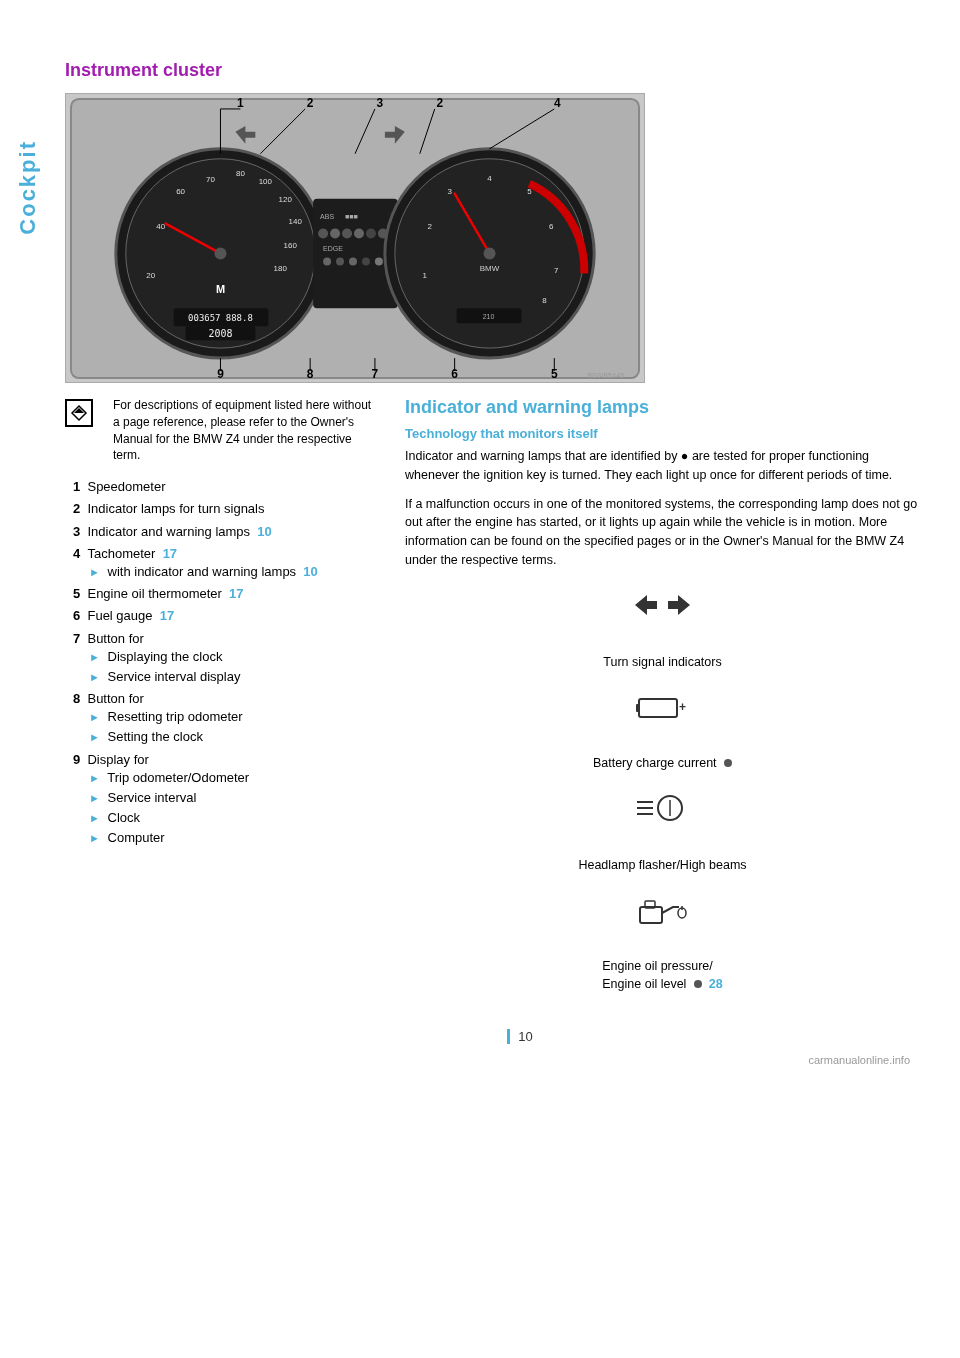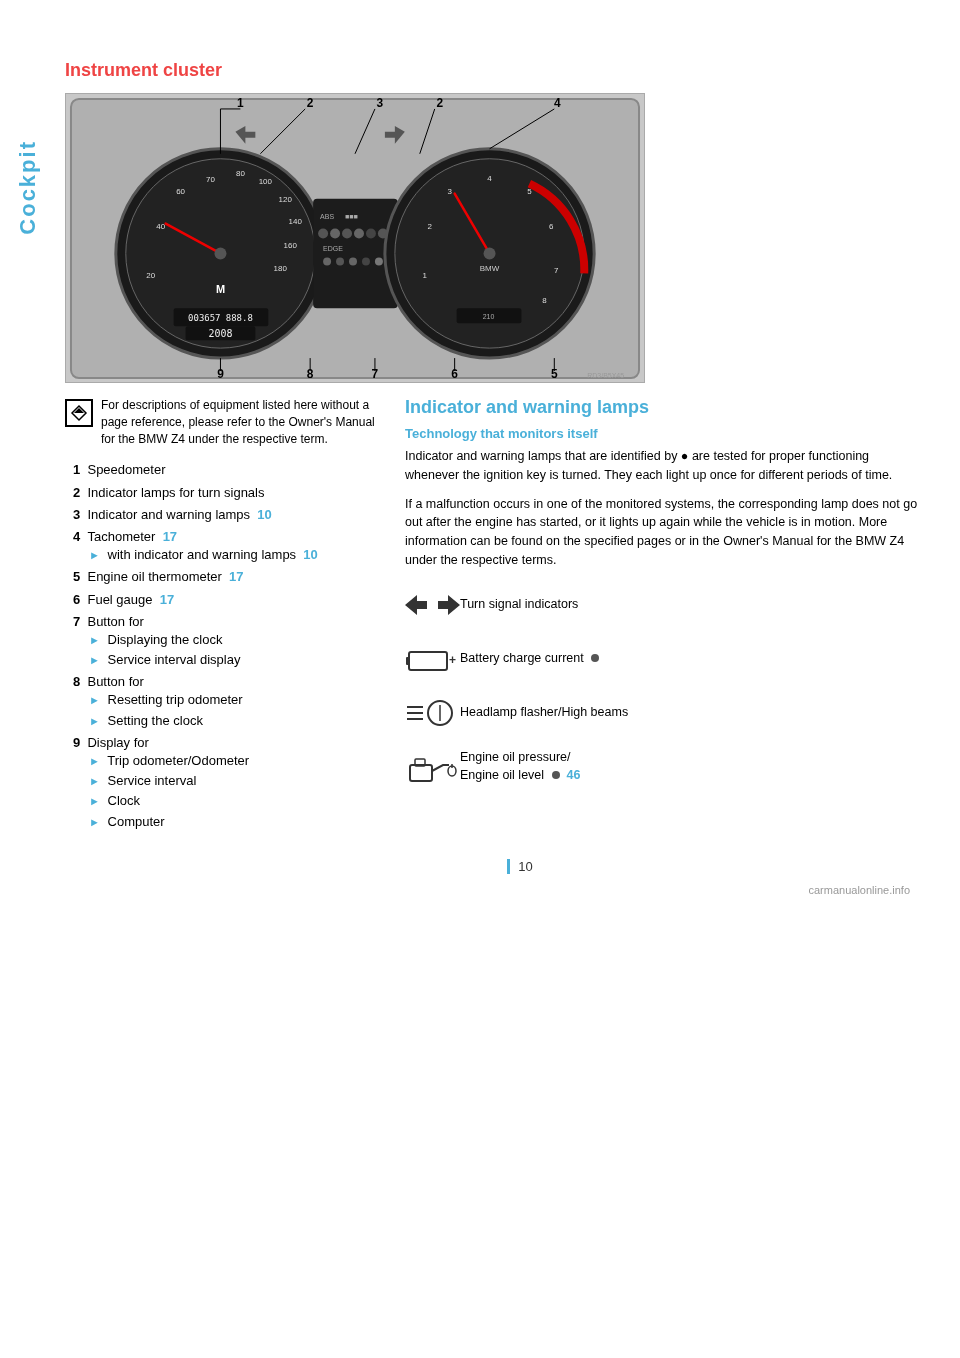--- a/index.html
+++ b/index.html
@@ -36,21 +36,21 @@
       margin-top: 80px;
     }
     .main-content {
       flex: 1;
       padding-right: 40px;
       padding-left: 10px;
     }
     .section-title {
       font-size: 18px;
       font-weight: bold;
-      color: #ef4444;
+      color: #a21caf;
       margin-bottom: 12px;
     }
     .instrument-cluster-section {
       margin-bottom: 18px;
     }
     .two-column-layout {
       display: flex;
       flex-direction: row;
       gap: 30px;
     }
@@ -58,21 +58,21 @@
       width: 310px;
     }
     .right-col {
       flex: 1;
     }
     .note-box {
       display: flex;
       flex-direction: row;
       align-items: flex-start;
       margin-bottom: 14px;
-      gap: 8px;
+      gap: 20px;
     }
     .note-icon {
       width: 28px;
       height: 28px;
       border: 2px solid #000;
       display: flex;
       align-items: center;
       justify-content: center;
       flex-shrink: 0;
       margin-top: 2px;
@@ -128,24 +128,24 @@
     .right-text {
       font-size: 12.5px;
       line-height: 1.5;
       margin-bottom: 10px;
     }
     .indicator-items {
       margin-top: 16px;
     }
     .indicator-row {
       display: flex;
-      flex-direction: row;
+      flex-direction: column;
       align-items: center;
       margin-bottom: 16px;
-      gap: 0;
+      gap: 30px;
     }
     .indicator-icon {
       width: 55px;
       height: 38px;
       display: flex;
       align-items: center;
       justify-content: center;
       flex-shrink: 0;
     }
     .indicator-label {
@@ -464,21 +464,21 @@
 
                   <path d="M 27 24 L 38 18 L 44 18" fill="none" stroke="#333" stroke-width="2"></path>
 
                   <ellipse cx="47" cy="24" rx="4" ry="5" fill="none" stroke="#333" stroke-width="1.5"></ellipse>
                   <line x1="47" y1="17" x2="47" y2="21" stroke="#333" stroke-width="1.5"></line>
                 </svg>
               </div>
               <div class="indicator-label">
                 <span>Engine oil pressure/<br>Engine oil level</span>
                 <span style="width:8px;height:8px;border-radius:50%;background:#555;display:inline-block;margin-left:4px;"></span>
-                &nbsp;<span style="color:#4ab0d9;font-weight:bold;">46</span>
+                &nbsp;<span style="color:#4ab0d9;font-weight:bold;">28</span>
               </div>
             </div>
 
           </div>
         </div>
 
       </div>
     </div>
 
     <div class="page-number">

